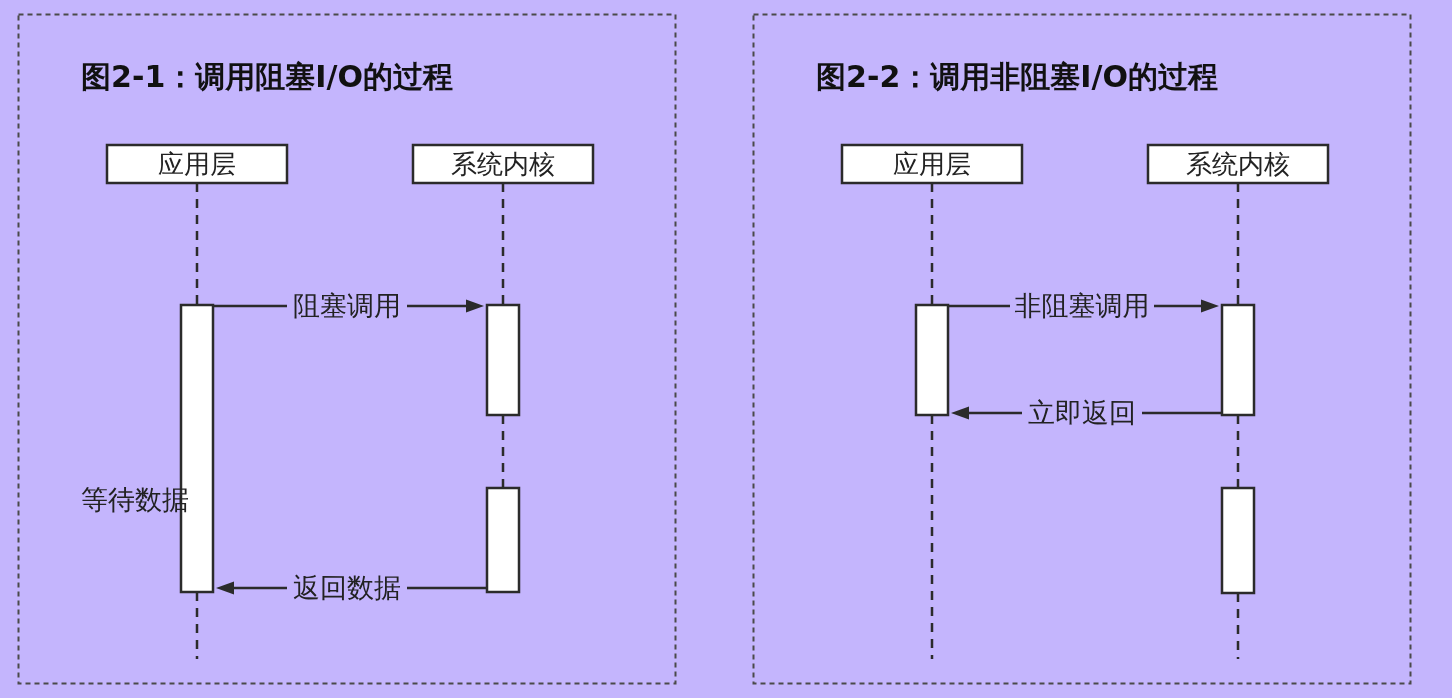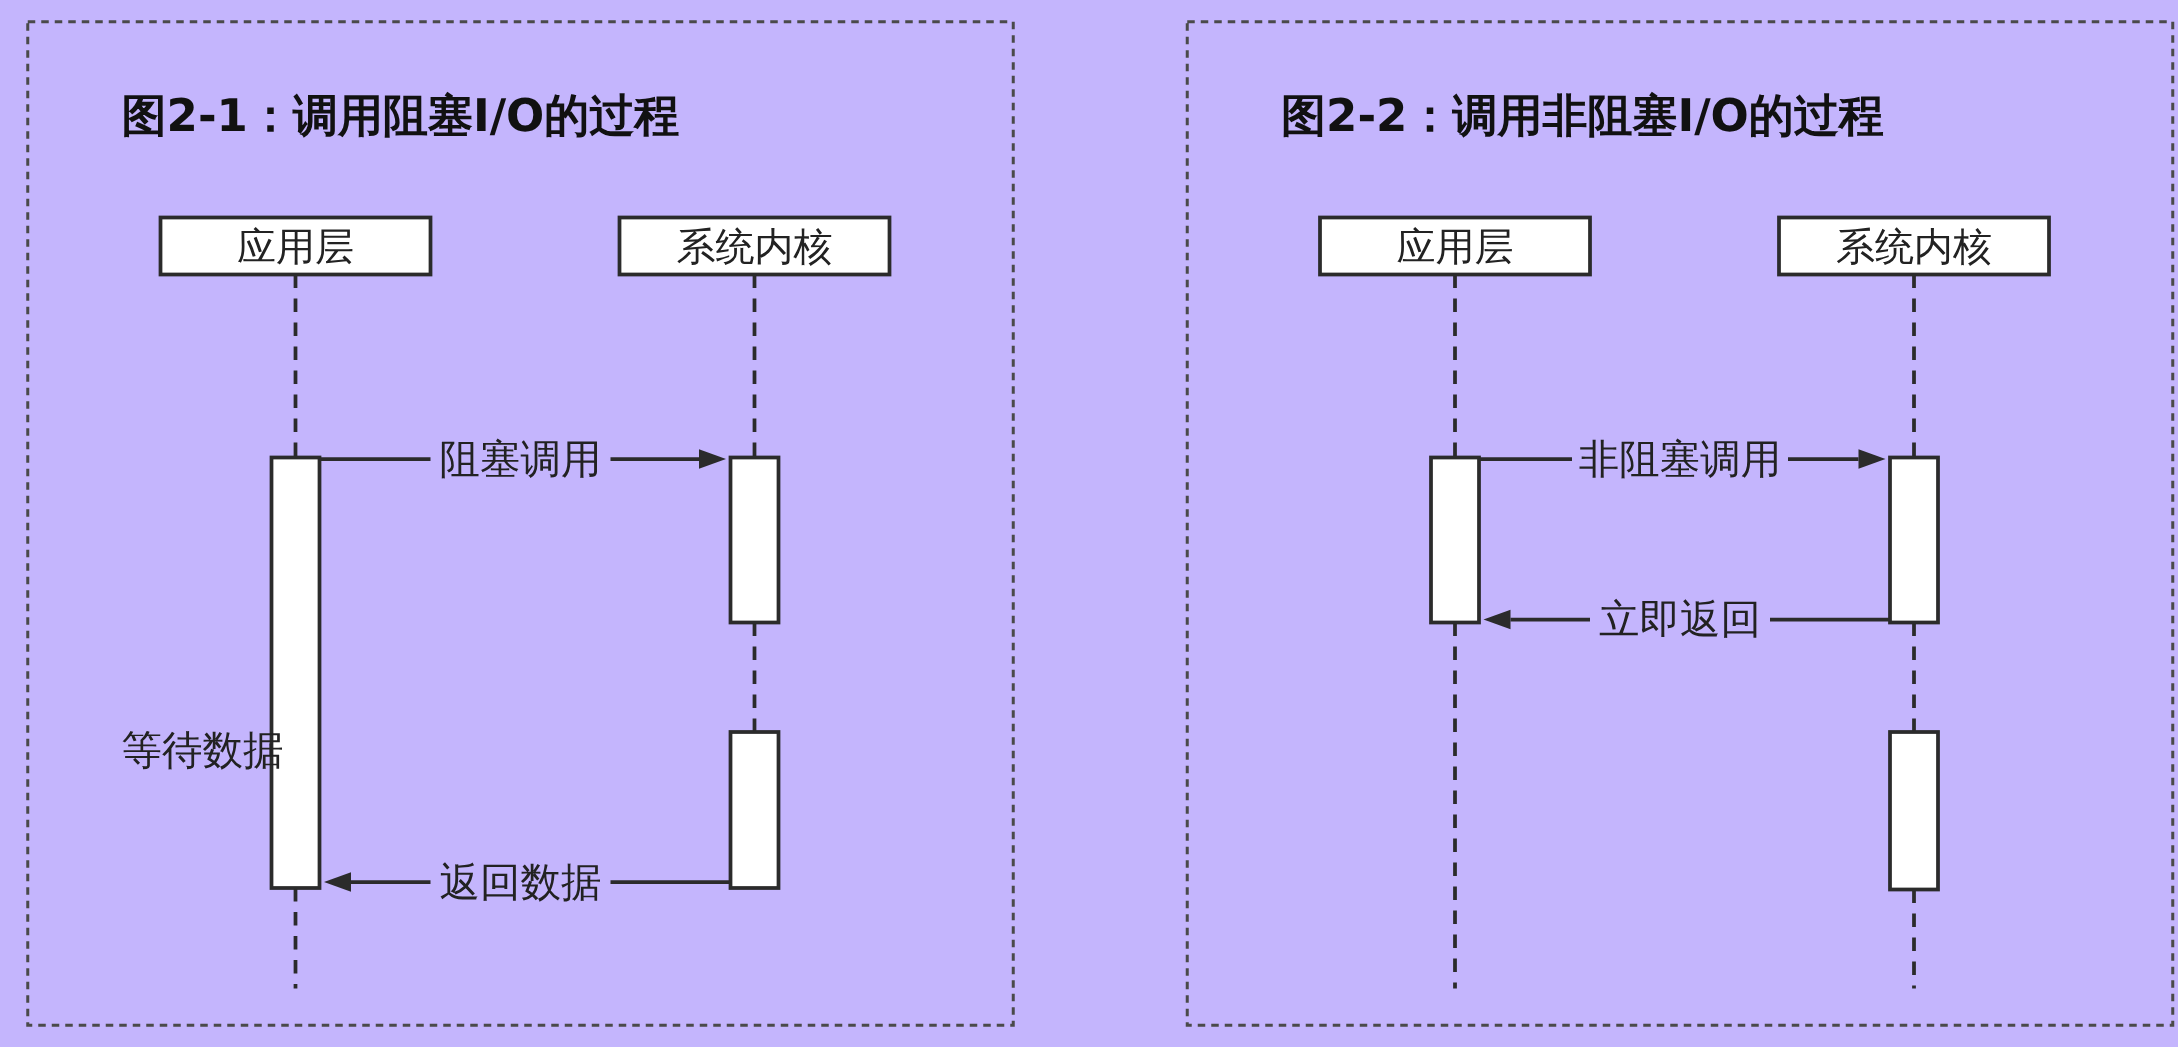--- a/index.html
+++ b/index.html
@@ -15,21 +15,21 @@
     background: #c4b5fd;
     overflow: hidden;
   }
   .panel {
     position: absolute;
     top: 13px;
     width: 660px;
     height: 672px;
   }
   .panel.left  { left: 17px;  }
-  .panel.right { left: 790px; }
+  .panel.right { left: 752px; }
   svg { display: block; width: 100%; height: 100%; }
 
   .pborder { fill: none; stroke: #4a4a4a; stroke-width: 2; stroke-dasharray: 5 4; }
   .ln      { stroke: #2b2b2b; stroke-width: 2.5; fill: none; }
   .dash    { stroke-dasharray: 9 7; }
   .bar     { fill: #ffffff; stroke: #2b2b2b; stroke-width: 2.5; }
   .abox    { fill: #ffffff; stroke: #2b2b2b; stroke-width: 2.5; }
   .hd      { fill: #2b2b2b; stroke: none; }
   .ttl     { font: bold 30px "DejaVu Sans", "Liberation Sans", sans-serif; fill: #111111; text-anchor: middle; }
   .actor   { font: 26px "DejaVu Serif", "Liberation Serif", serif; fill: #222222; text-anchor: middle; }

